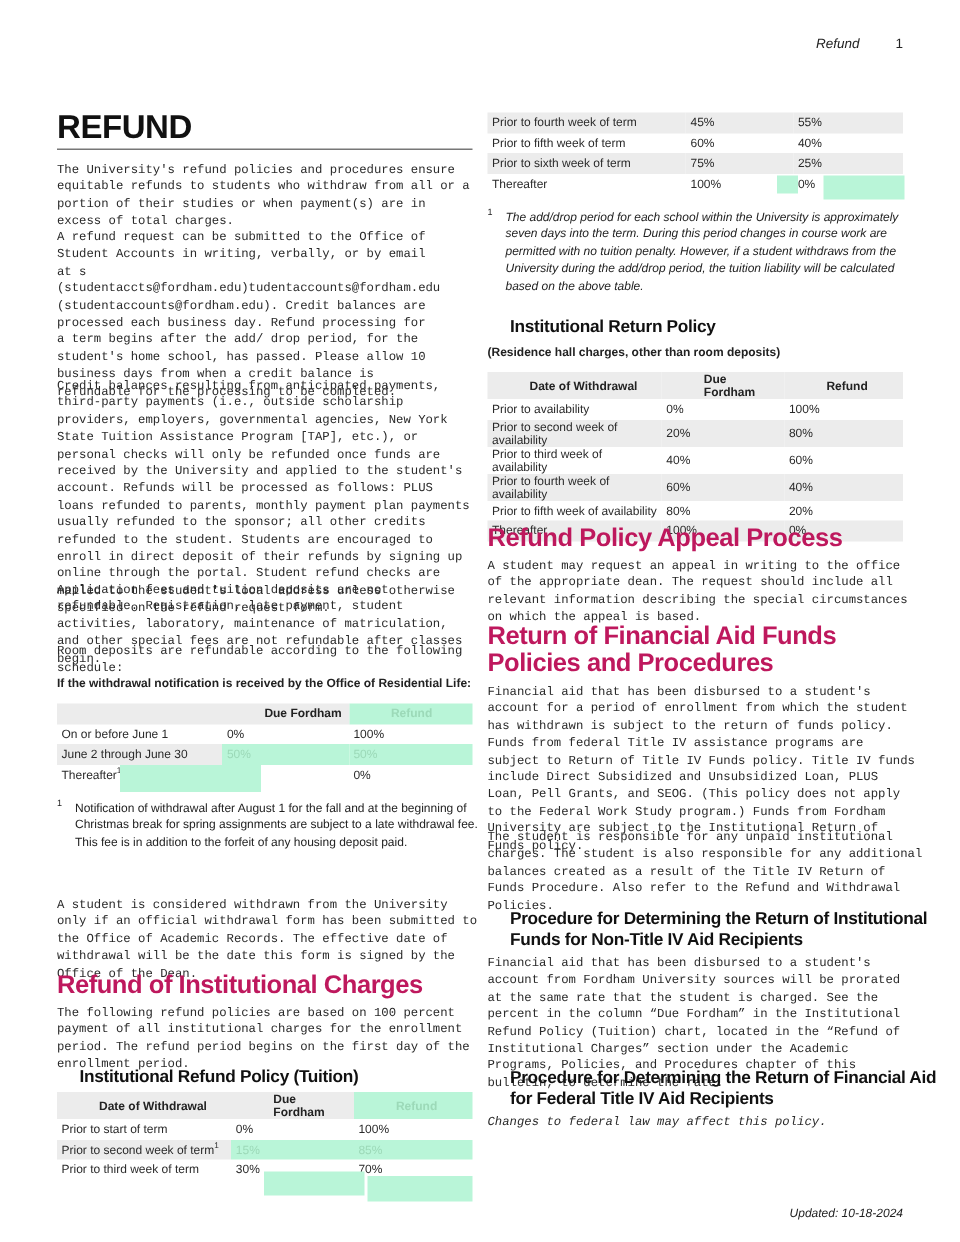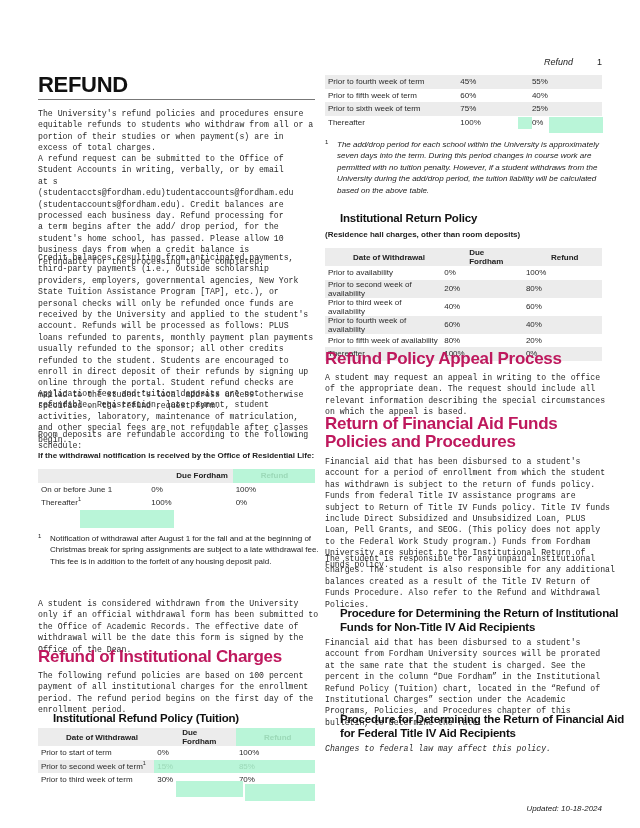--- a/index.html
+++ b/index.html
@@ -1,18 +1,18 @@
 <!DOCTYPE html>
 <html><head>
 <meta charset="utf-8">
 <style>
   html, body { margin: 0; padding: 0; background: #ffffff; }
   body { width: 640px; height: 828px; position: relative; overflow: hidden;
          font-family: "Liberation Sans", sans-serif; color: #222; }
-  .page-header { position: absolute; top: 24px; right: 38px; font-size: 9px; font-style: italic; color: #222; margin-top: 33px; }
+  .page-header { position: absolute; top: 24px; right: 38px; font-size: 9px; font-style: italic; color: #222; }
   .page-header .pnum { font-style: normal; margin-left: 24px; }
   p { font-size: 8.2px; line-height: 11.4px; margin: 0; color: #2a2a2a; font-family: Liberation Mono, monospace; }
   .title { position: absolute; left: 38px; top: 72px; font-size: 22px; font-weight: bold; letter-spacing: -0.3px; color: #111; }
   .title-rule { position: absolute; left: 38px; top: 99px; width: 277px; height: 1px; background: #777; }
   h2 { font-size: 17px; font-weight: bold; margin: 0; color: #be185d; letter-spacing: -0.3px; line-height: 18px; }
   h3 { font-size: 11.5px; font-weight: bold; margin: 0; color: #111; letter-spacing: -0.2px; line-height: 13.5px; padding-left: 15px; }
   .bold-line { font-size: 8px; font-weight: bold; color: #222; }
   table { border-collapse: collapse; width: 277px; font-size: 8px; }
   td, th { padding: 0 3px; height: 13.6px; text-align: left; font-weight: normal; color: #2a2a2a; }
   th { font-weight: bold; color: #222; padding-left: 28px; }
@@ -48,20 +48,25 @@
   <tbody>
       <tr class="shade">
     <th class="c1"></th>
     <th class="c2">Due Fordham</th>
     <th class="c3 green">Refund</th>
   </tr>
   <tr>
     <td>On or before June 1</td>
     <td>0%</td>
     <td>100%</td>
+  </tr>
+  <tr class="shade">
+    <td>June 2 through June 30</td>
+    <td class="green">50%</td>
+    <td class="green">50%</td>
   </tr>
   <tr>
     <td><span>Thereafter</span><sup class="s">1</sup></td>
     <td>100%</td>
     <td>0%</td>
   </tr>
 </tbody>
   </table>
 <div class="gblock" style="left:80px;top:510px;width:94px;height:18px"></div>
 

